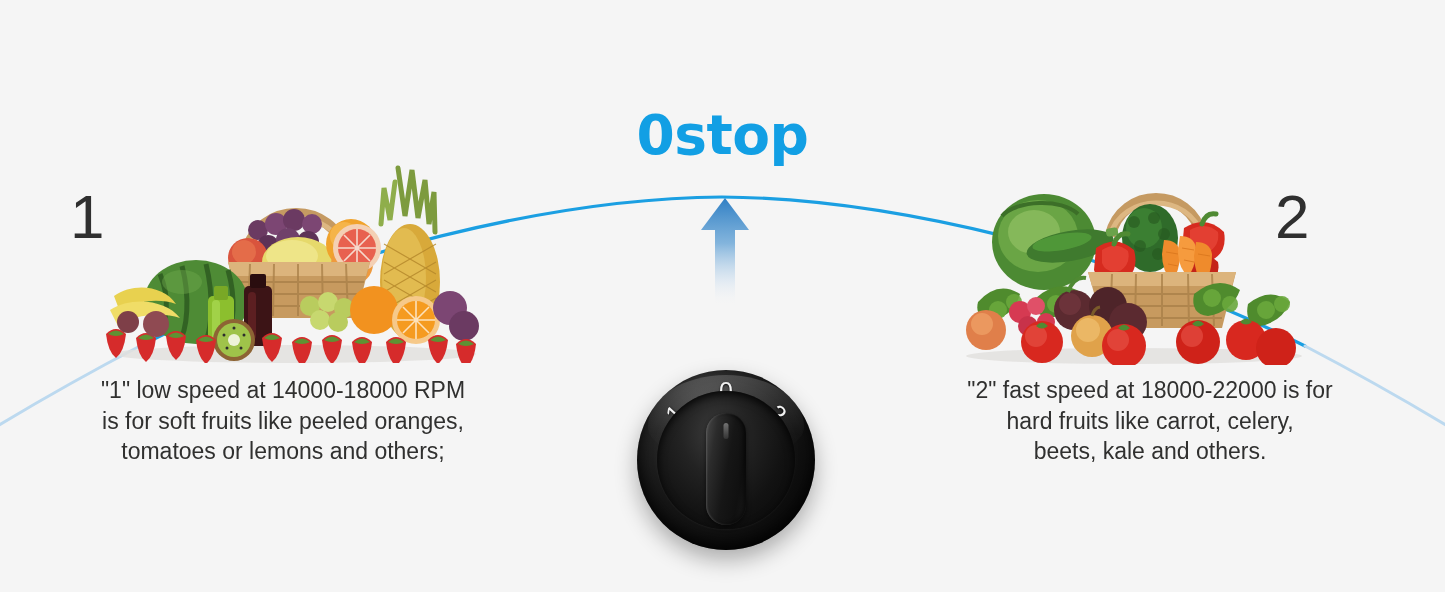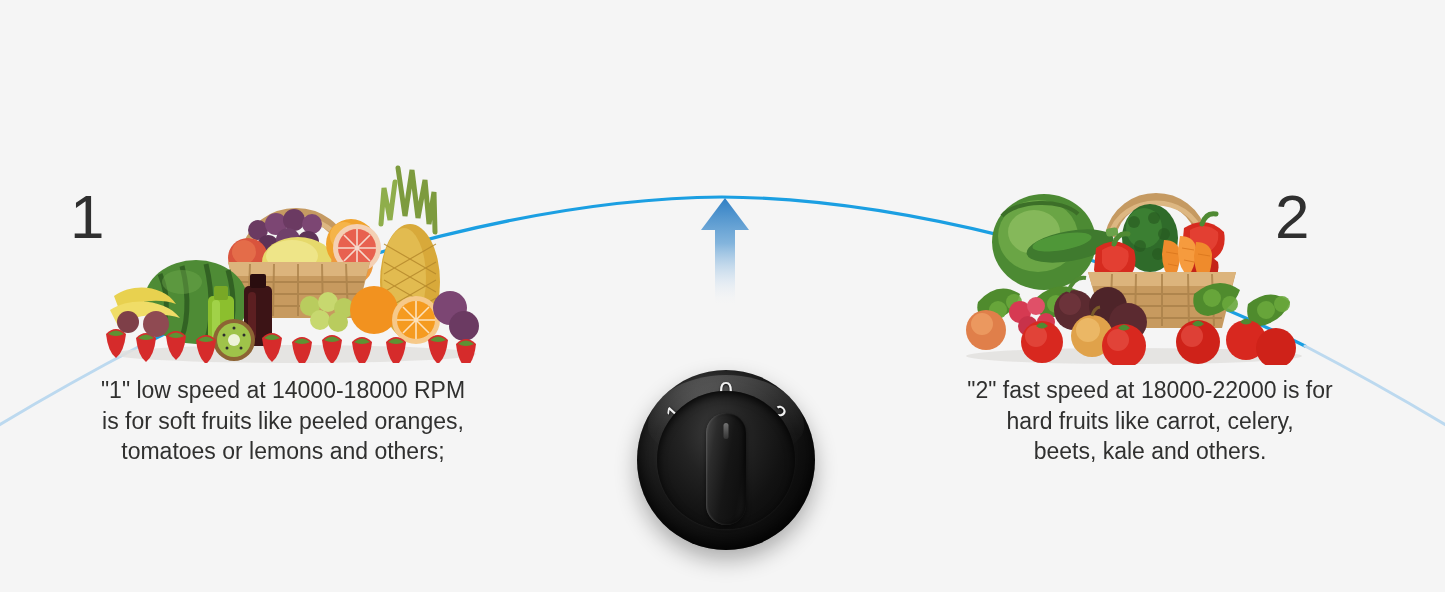--- a/index.html
+++ b/index.html
@@ -162,20 +162,21 @@
 <body>
 
 <div class="stage">
 
   <svg class="arc-svg" viewBox="0 0 1445 592">
     <path d="M 140,346 C 330,250 560,198 722,197 C 884,198 1115,250 1305,346" fill="none" stroke="#1b9fe2" stroke-width="3.2" stroke-linecap="round"></path>
     <path d="M 140,346 C 96,369 44,398 -6,428" fill="none" stroke="#bcd9ef" stroke-width="3" stroke-linecap="round"></path>
     <path d="M 1305,346 C 1349,369 1401,398 1451,428" fill="none" stroke="#bcd9ef" stroke-width="3" stroke-linecap="round"></path>
   </svg>
 
+  <div class="heading">0stop</div>
 
   <div class="pile fruits">
     <svg width="390" height="205" viewBox="0 0 390 205">
 
       <ellipse cx="196" cy="196" rx="182" ry="9" fill="#e2e0de" opacity="0.85"></ellipse>
 
       <g>
         <path d="M300 10 L307 58 L314 12 L320 60 L327 22 L331 66 L336 34 L337 74" stroke="#7d9b3e" stroke-width="5" fill="none" stroke-linecap="round"></path>
         <path d="M297 24 L292 62 L286 30 L283 66" stroke="#8fae4b" stroke-width="5" fill="none" stroke-linecap="round"></path>
         <ellipse cx="312" cy="124" rx="30" ry="58" fill="#d8a93a"></ellipse>

